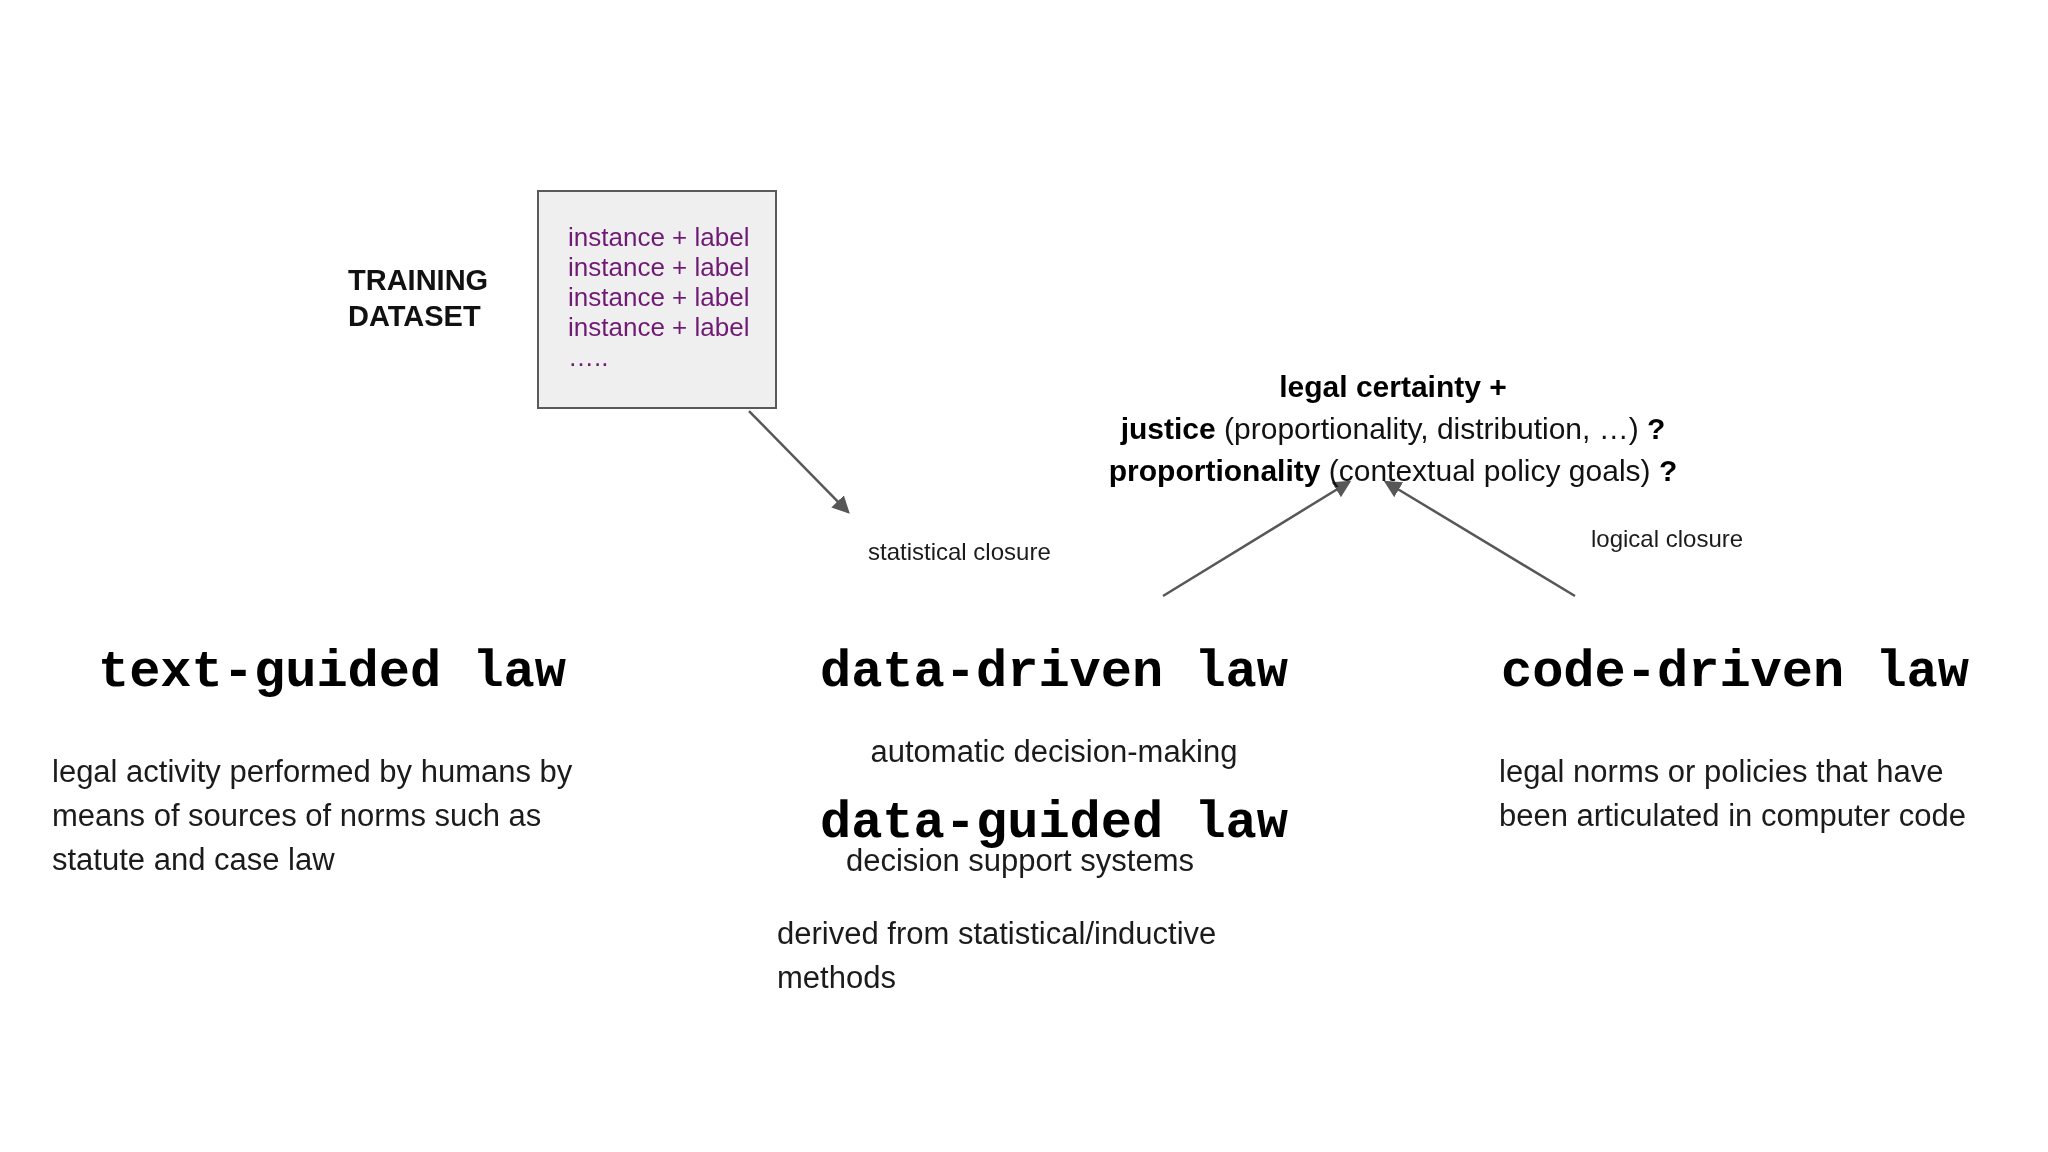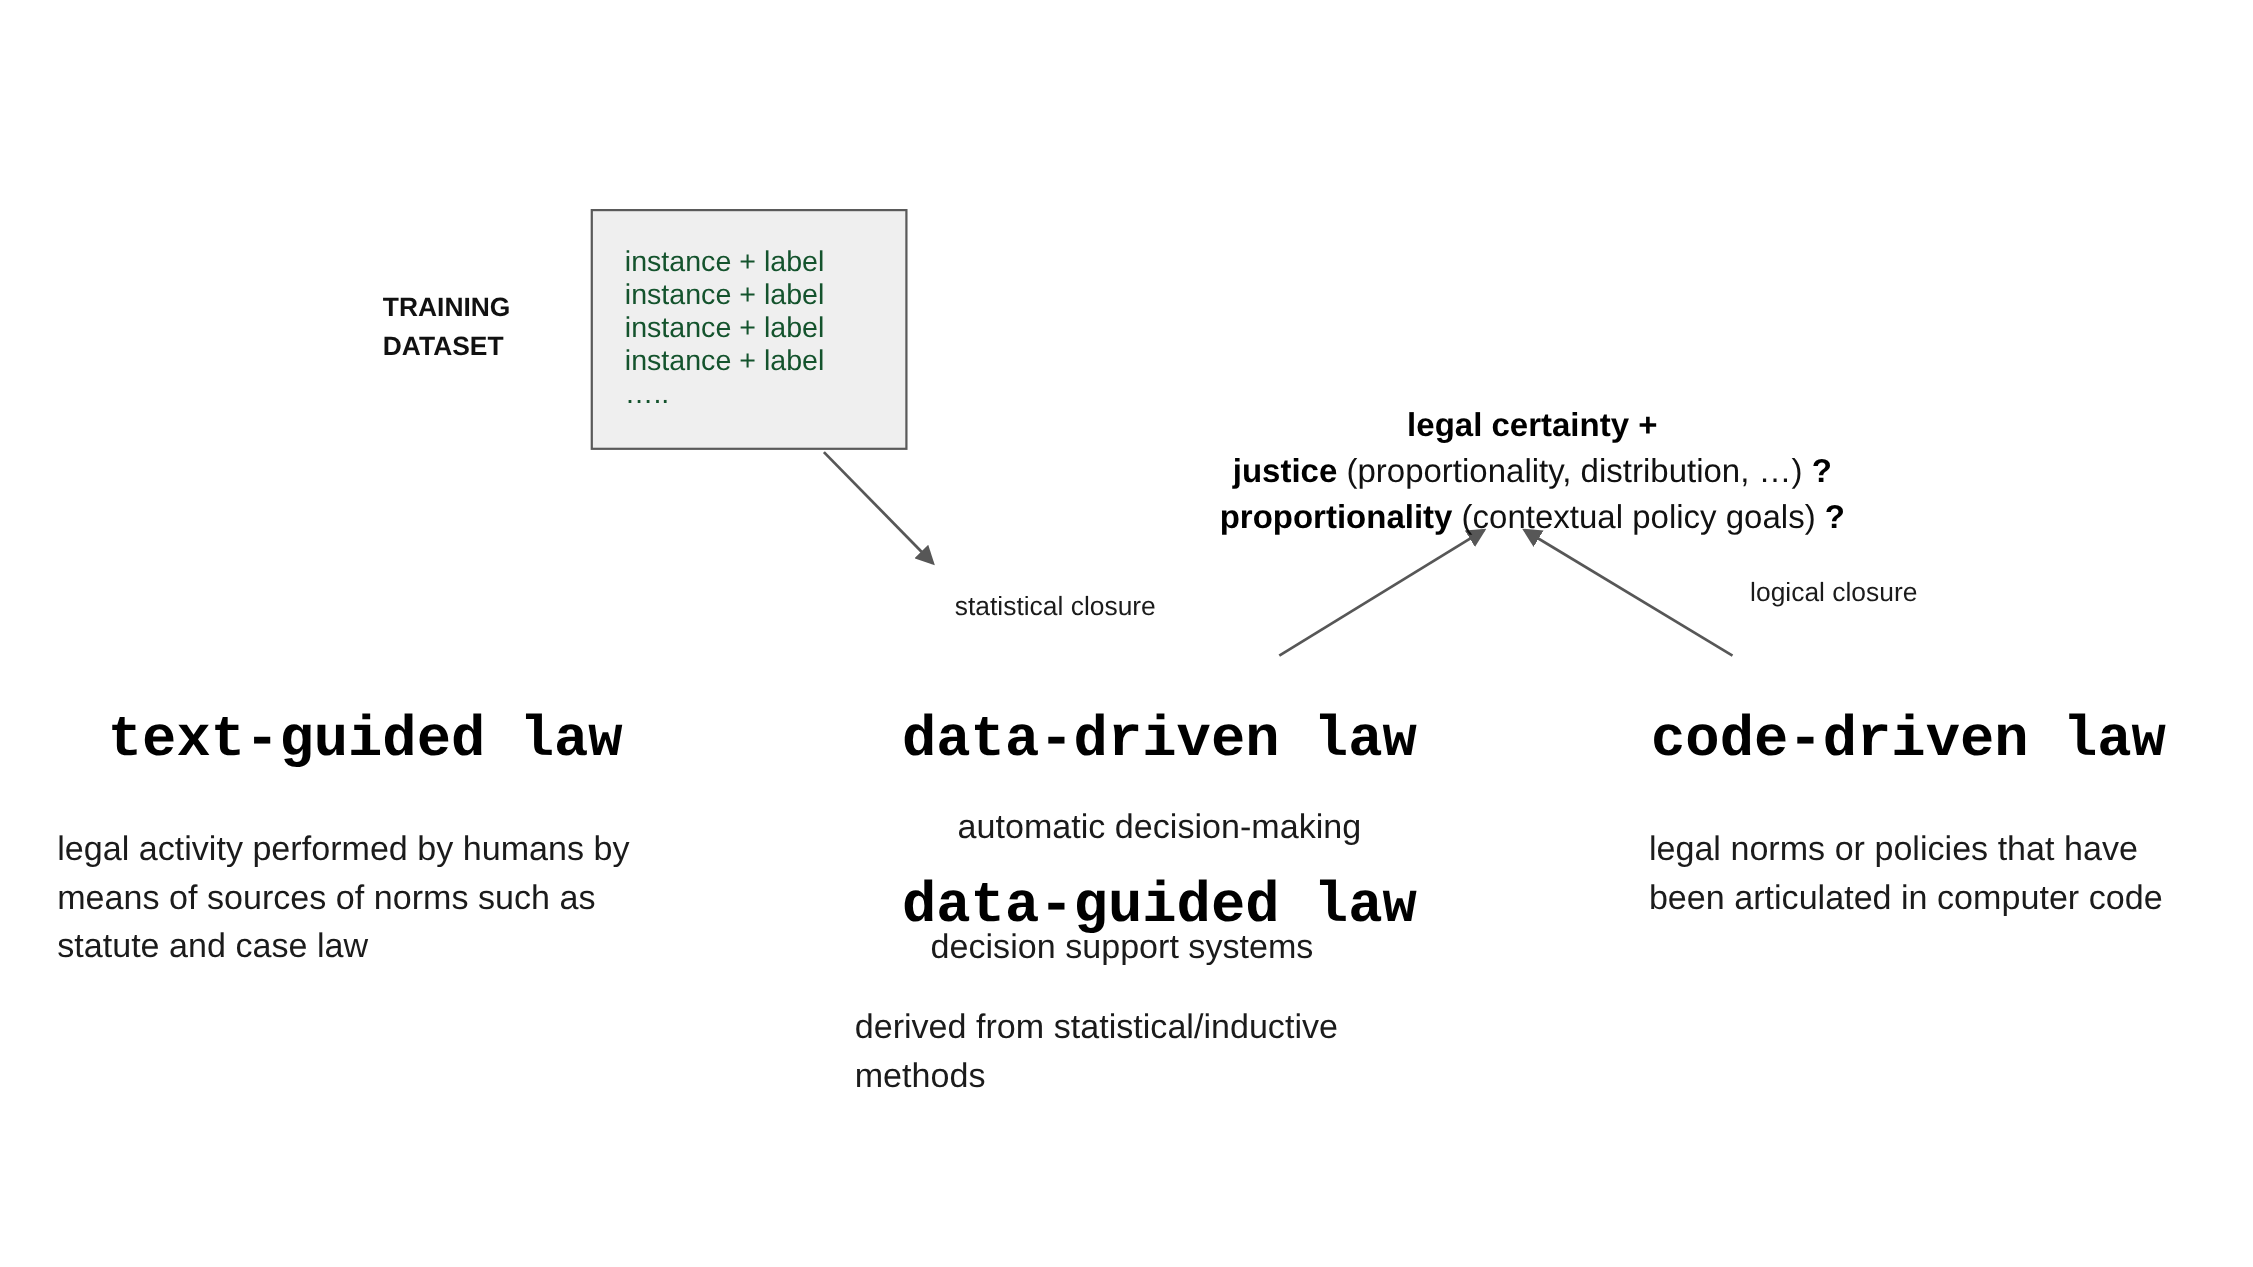--- a/index.html
+++ b/index.html
@@ -10,29 +10,29 @@
     background: #ffffff;
     overflow: hidden;
     font-family: "Liberation Sans", sans-serif;
     color: #1b1b1b;
   }
   .abs { position: absolute; }
   .arrows-layer { position: absolute; left: 0; top: 0; width: 2048px; height: 1152px; pointer-events: none; }
 
   .training-label {
     left: 348px; top: 262px; width: 170px;
-    font-size: 24px; font-weight: bold; line-height: 36px; color: #111;
+    font-size: 29px; font-weight: bold; line-height: 36px; color: #111;
   }
   .dataset-box {
-    left: 537px; top: 190px; width: 288px; height: 219px;
+    left: 537px; top: 190px; width: 240px; height: 219px;
     box-sizing: border-box;
     background: #efefef;
     border: 2px solid #5a5a5a;
     padding: 30px 0 0 29px;
-    font-size: 26px; line-height: 30px; color: #14532d;
+    font-size: 26px; line-height: 30px; color: #701a75;
   }
   .goals {
     left: 1043px; top: 330px; width: 700px;
     text-align: center;
     font-size: 30px; line-height: 42px; color: #111; margin-top: 36px;
   }
   .goals b { font-weight: bold; color: #000; }
   .closure-label {
     font-size: 24px; color: #1b1b1b; white-space: nowrap;
   }

